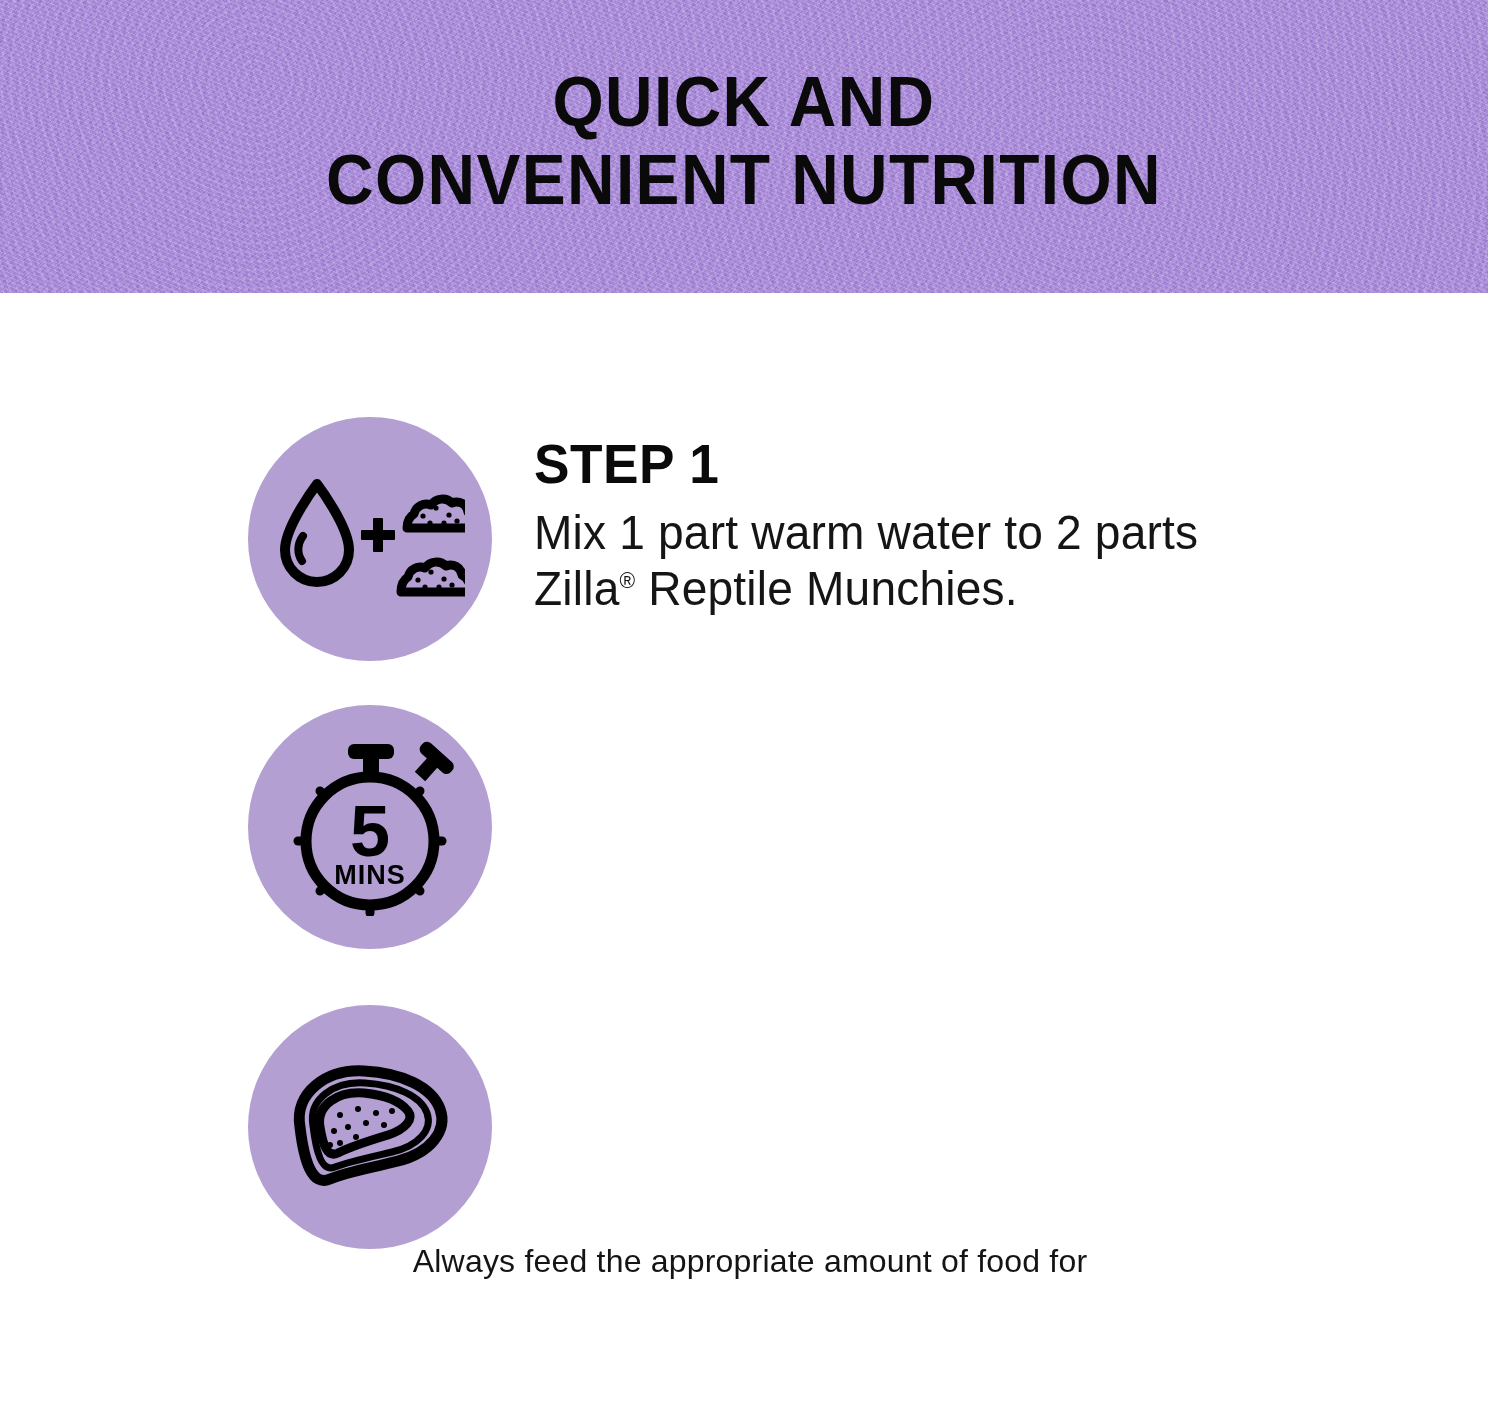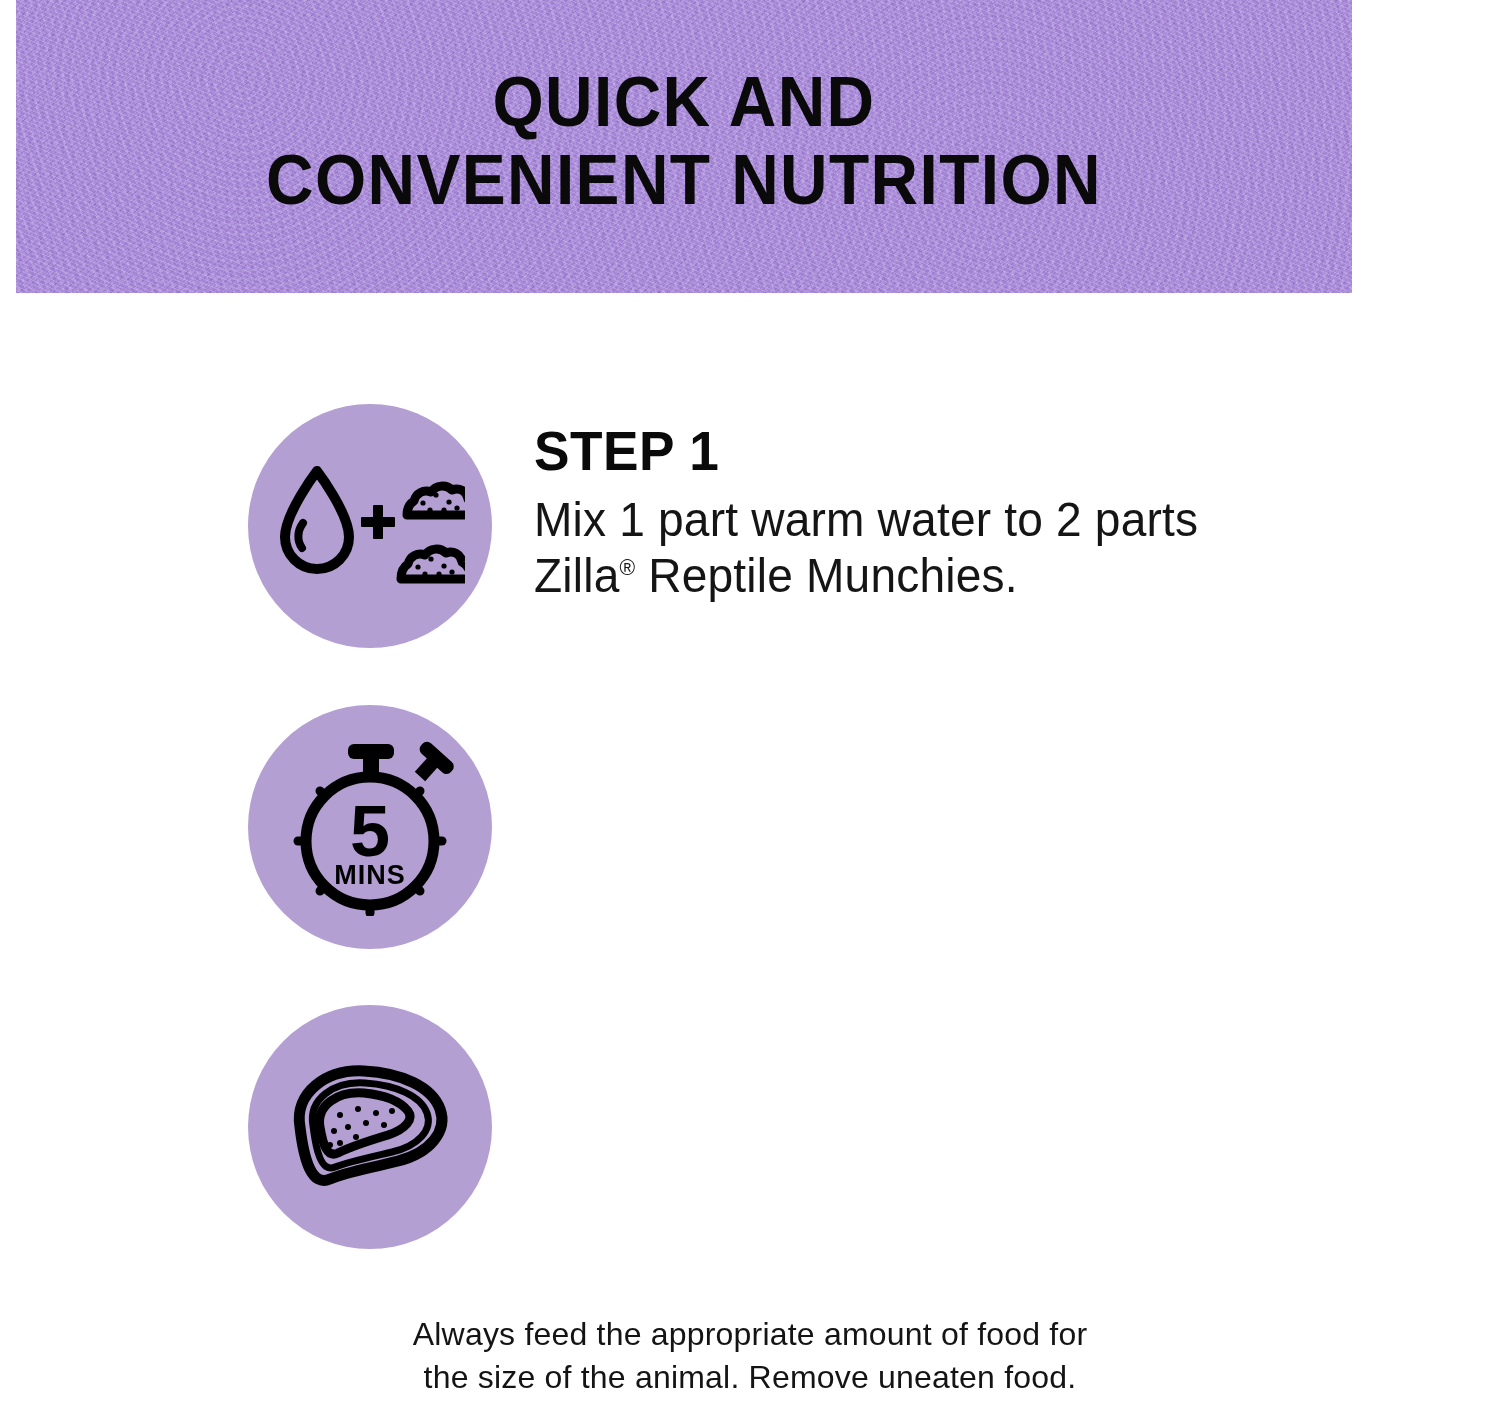--- a/index.html
+++ b/index.html
@@ -11,23 +11,23 @@
     height: 1402px;
     background: #ffffff;
     font-family: "Liberation Sans", sans-serif;
     overflow: hidden;
     position: relative;
   }
 
   
   .header-band {
     position: absolute;
-    left: 16px;
+    left: 0;
     top: 0;
-    width: 1336px;
+    width: 1488px;
     height: 293px;
     background-color: #a98ada;
     overflow: hidden;
   }
   .header-texture {
     position: absolute;
     inset: -20px;
     opacity: .55;
     background-image:
       repeating-linear-gradient(23deg,  rgba(255,255,255,.30) 0px, rgba(255,255,255,.30) 1px, rgba(0,0,0,0) 1px, rgba(0,0,0,0) 4px),
@@ -63,21 +63,21 @@
     width: 1500px;
   }
   .step-row {
     position: absolute;
     left: 248px;
     width: 1100px;
     height: 244px;
     display: flex;
     align-items: flex-start;
   }
-  .step-row.r1 { top: 111px; justify-content: flex-end; }
+  .step-row.r1 { top: 124px; justify-content: flex-end; }
   .step-row.r2 { top: 412px; }
   .step-row.r3 { top: 712px; }
 
   .step-badge {
     flex: 0 0 auto;
     width: 244px;
     height: 244px;
     border-radius: 50%;
     background: #b39fd2;
     display: flex;
@@ -118,21 +118,21 @@
   .step-body sup {
     font-size: .46em;
     vertical-align: super;
     line-height: 0;
   }
 
   
   .footer-note {
     position: absolute;
     left: 0;
-    top: 1313px;
+    top: 1240px;
     width: 1500px;
     text-align: center;
     color: #141414;
     font-family: "Liberation Sans Narrow", "Liberation Sans", sans-serif;
     font-weight: 300;
     font-size: 32px;
     line-height: 43px;
     letter-spacing: .2px;
   }
   .footer-note .ln { display: block; }
@@ -260,14 +260,13 @@
           </g>
         </svg>
       </span>
     </div>
   </div>
 
 </div>
 
 <div class="footer-note">
   <span class="ln">Always feed the appropriate amount of food for</span>
-  <span class="ln">the size of the animal. Remove uneaten food.</span>
 </div>
 
 </body></html>

